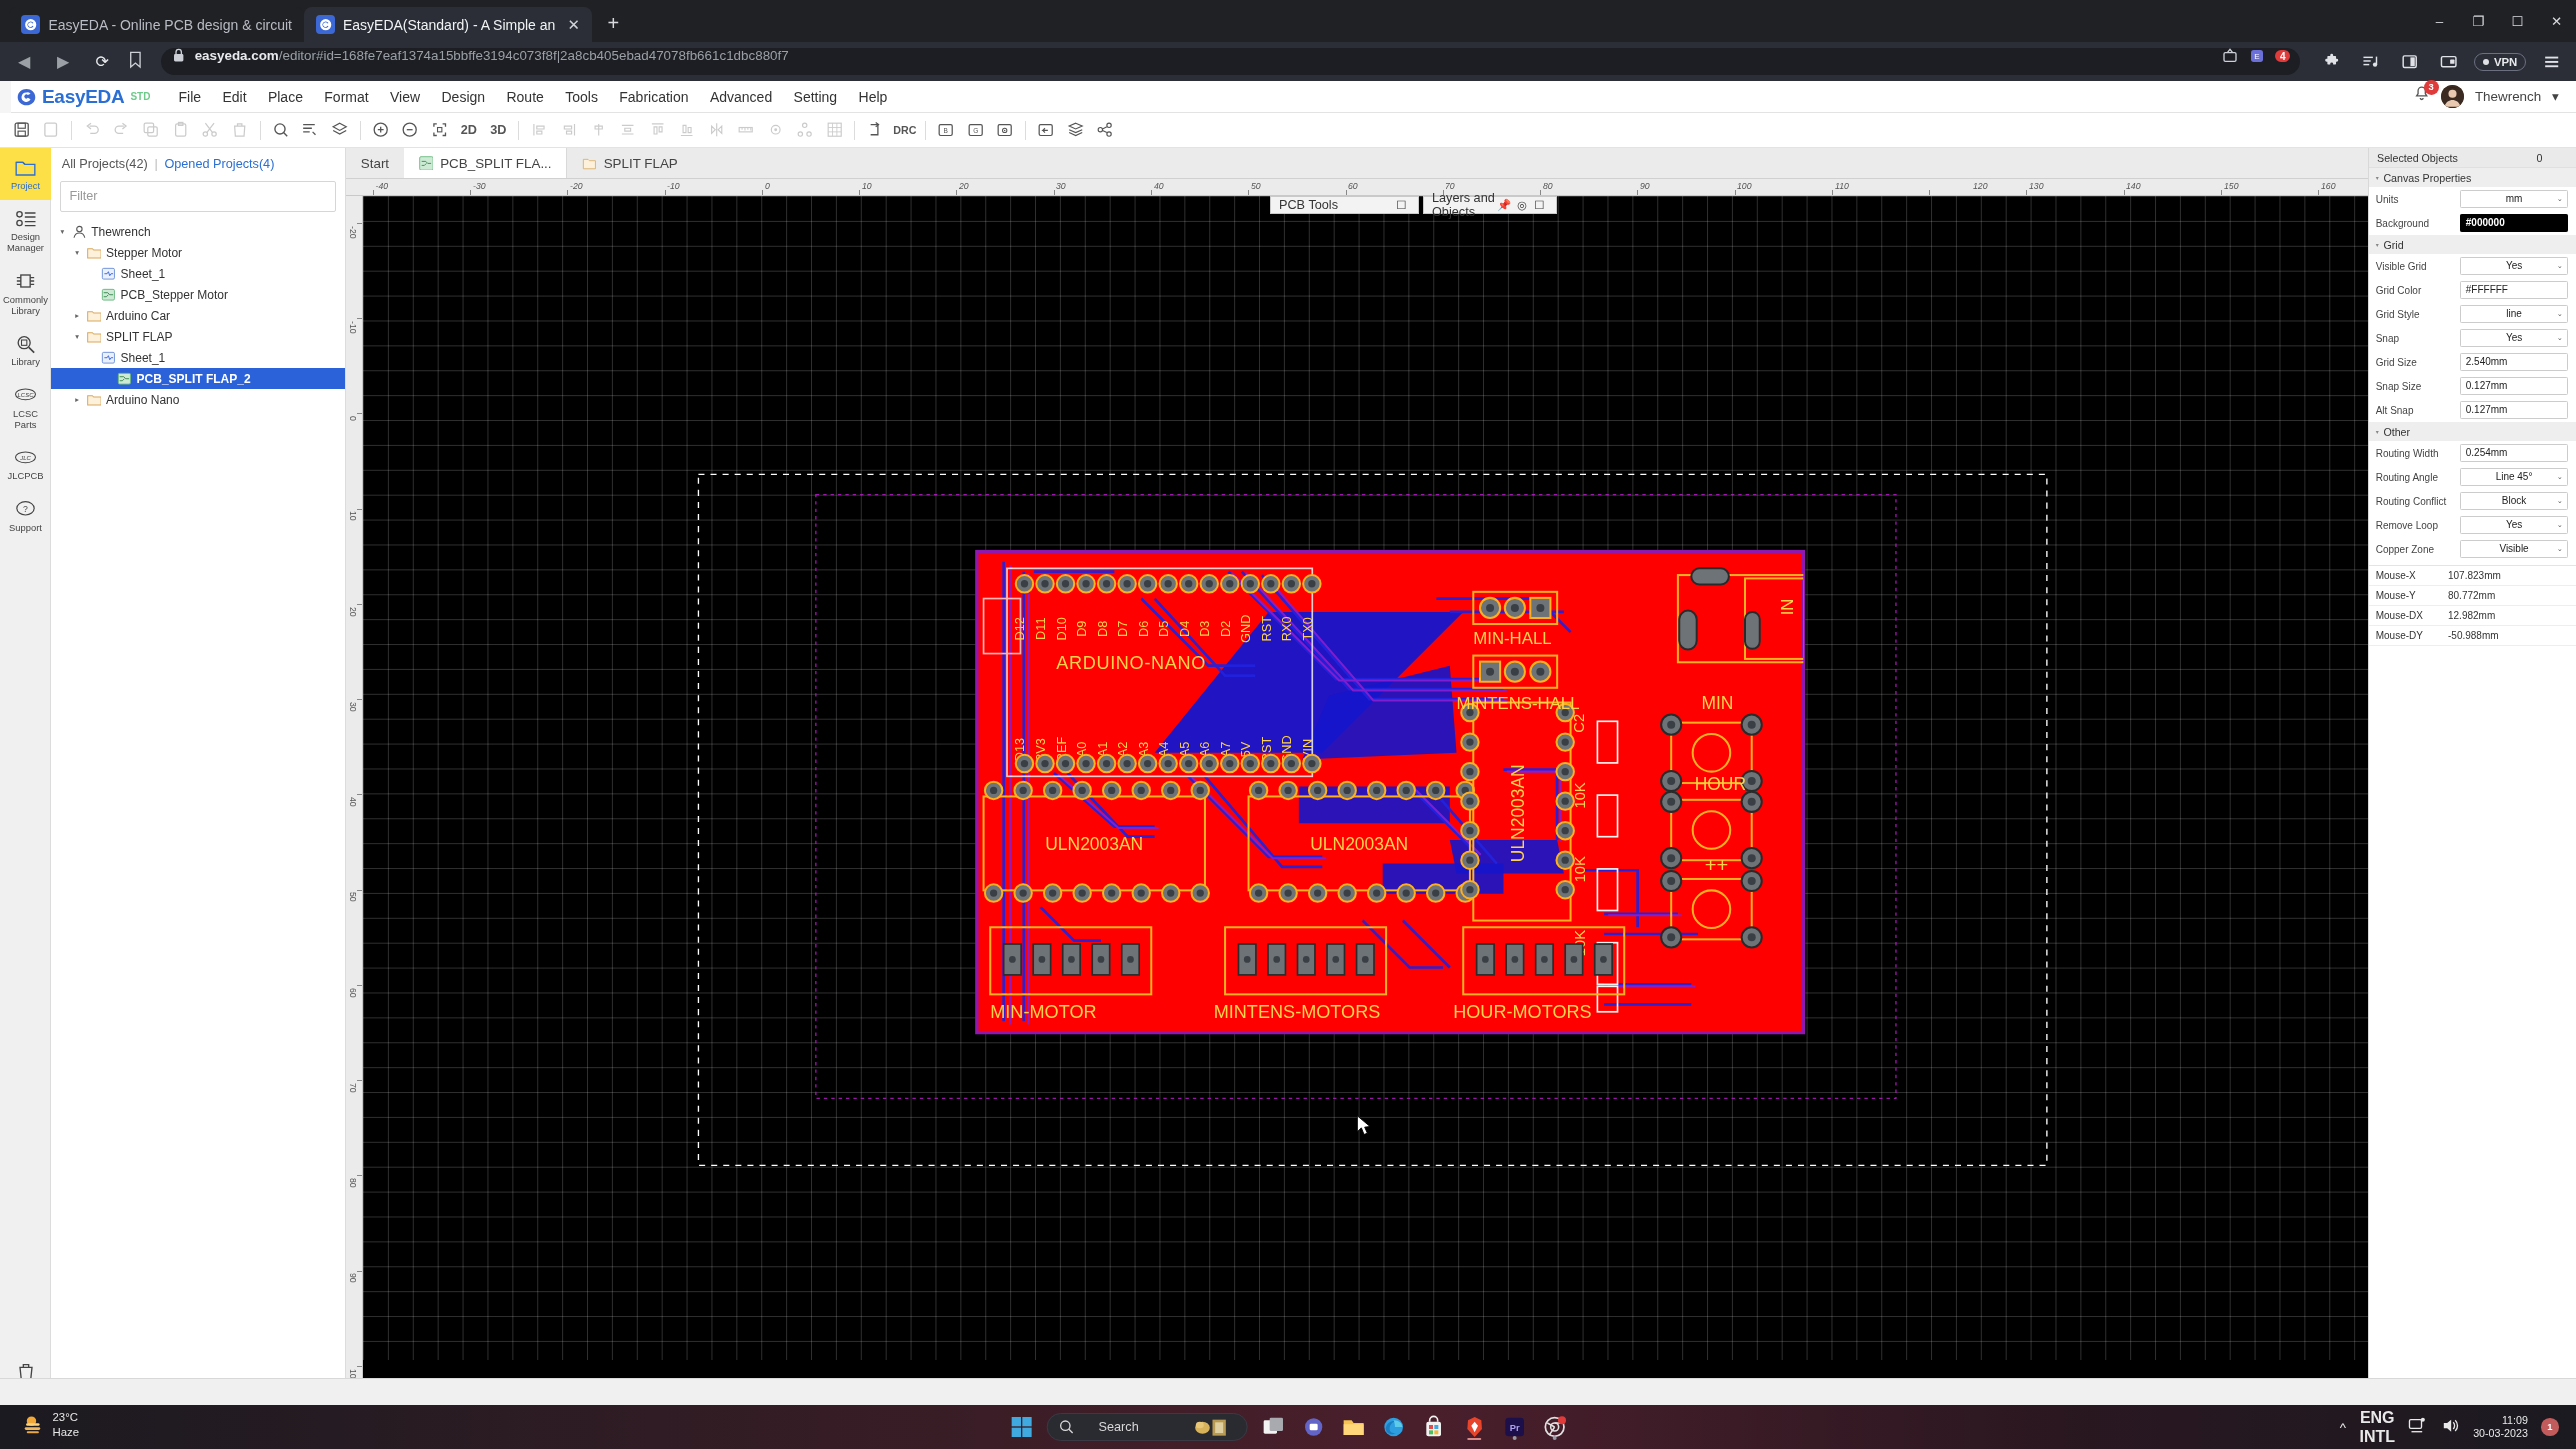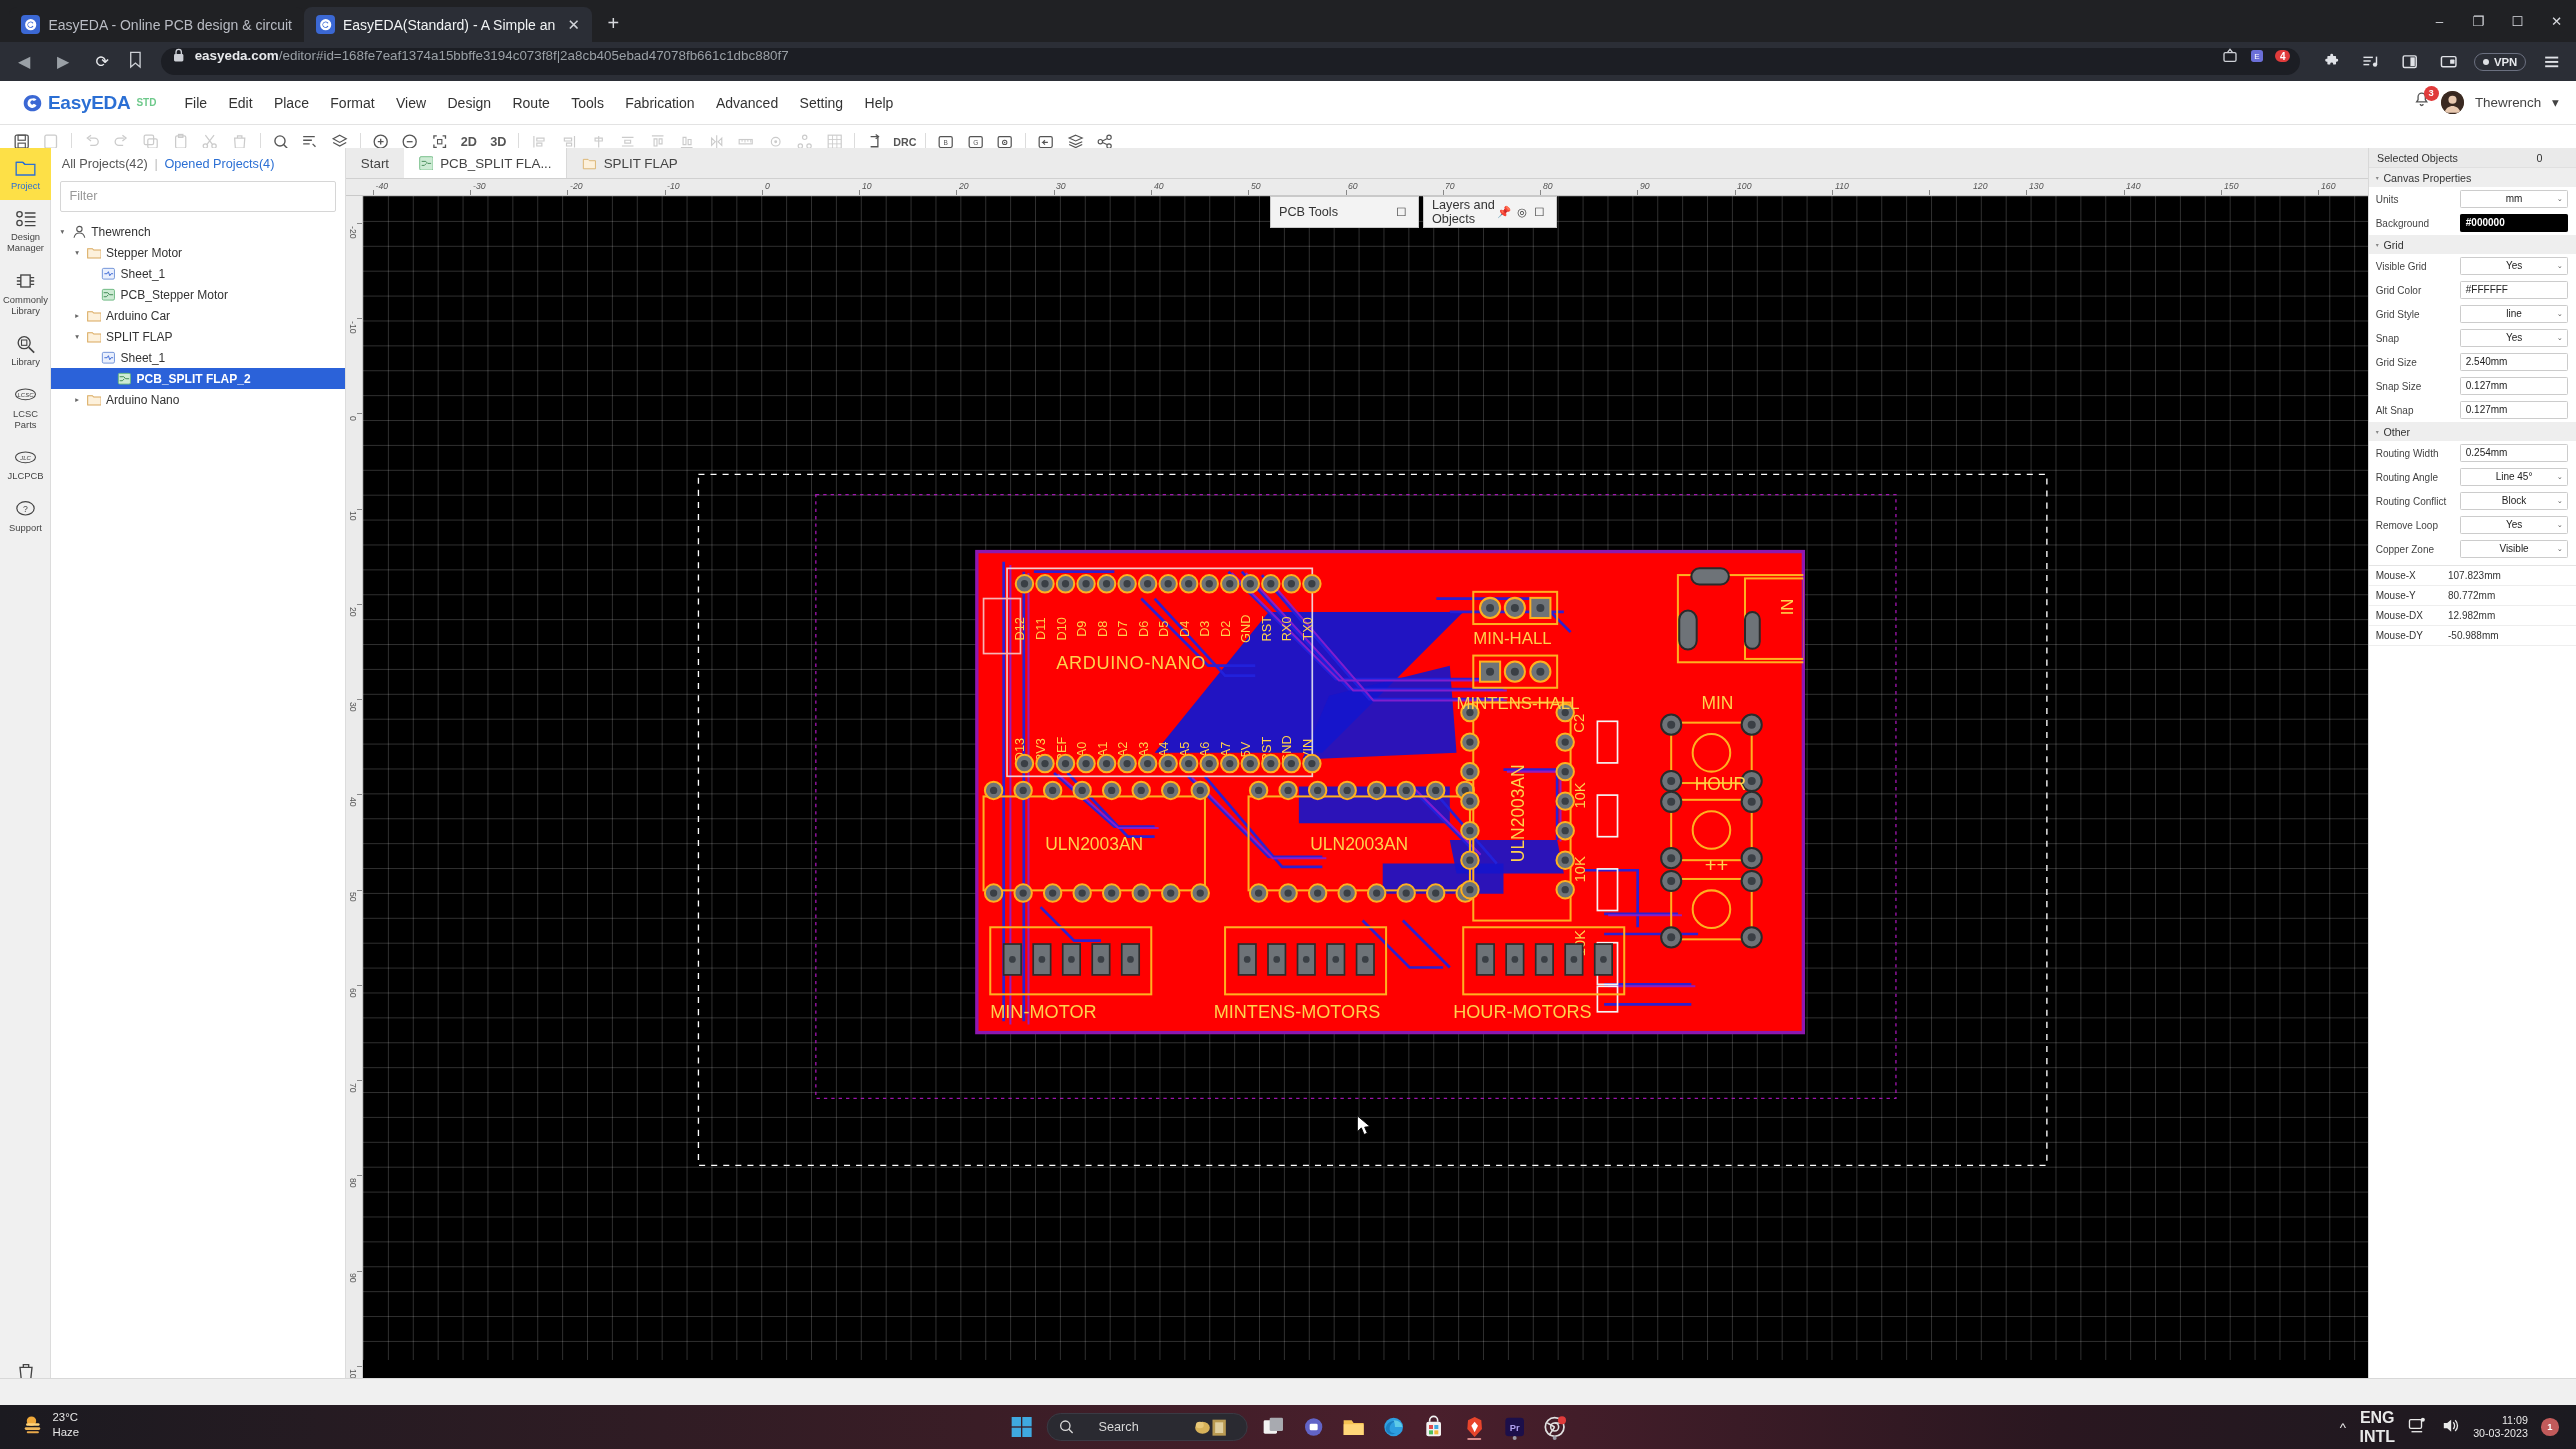--- a/index.html
+++ b/index.html
@@ -36,22 +36,22 @@
   .chip { display:flex; align-items:center; gap:4px; font-size:12px; color:#e8eaed; }
   .badge-red { background:#e03b3b; color:#fff; border-radius:6.7px; font-size:10px;
                padding:0.7px 4.7px; font-weight:700; }
   .vpnpill { border:1px solid #6b7080; border-radius:10.7px; padding:2px 8px; font-size:11.4px;
              color:#e8eaed; display:flex; align-items:center; gap:4.7px; font-weight:700;}
   .vpnpill i { width:6px; height:6px; border-radius:50%; background:#dfe1e5; display:block; }
   .bookmark-ic { color:#cdd0d6; font-size:14.8px; }
 
   
   .app { position:absolute; left:0; top:81px; width:2576px; height:1325px; background:#f5f5f5; }
-  .menubar { height:44px; background:#fff; border-bottom:0.7px solid #e3e3e3;
-             display:flex; align-items:center; padding-left:21px; gap:0; }
+  .menubar { height:32px; background:#fff; border-bottom:0.7px solid #e3e3e3;
+             display:flex; align-items:center; padding-left:4px; gap:0;margin-left:11px; }
   .logo { display:flex; align-items:center; gap:4px; margin-right:17.4px;}
   .logo .lmark { width:23px; height:20px; }
   .logo .ltext { font-size:19px; font-weight:700; color:#2b6fd4; letter-spacing:-0.3px;}
   .logo .lstd { font-size:10px; color:#6ec98b; font-weight:700; margin-left:2px; }
   .menubar .mi { font-size:14px; color:#333; padding:0 10.7px; height:32px; line-height:32px; }
   .userwrap { margin-left:auto; display:flex; align-items:center; gap:10.7px; padding-right:17.4px; }
   .bell { position:relative; font-size:17.4px; color:#555; }
   .bell .bb { position:absolute; top:-5.4px; right:-8px; background:#e03b3b; color:#fff;
               border-radius:50%; font-size:9.4px; width:14.8px; height:14.8px; line-height:14.8px;
               text-align:center; font-weight:700; }
@@ -111,21 +111,21 @@
             border-bottom:0.7px solid #c9c9c9;font-style:italic; }
   .hruler .tick { position:absolute; bottom:0; width:0.7px; height:5.4px; background:#888; }
   .hruler .lbl { position:absolute; top:2px; font-size:8.7px; color:#555; }
   .vruler { position:absolute; left:0; top:17.4px; bottom:0; width:17.4px; background:#ebebeb;
             border-right:0.7px solid #c9c9c9; }
   .vruler .tick { position:absolute; right:0; height:0.7px; width:5.4px; background:#888; }
   .vruler .lbl { position:absolute; left:2px; font-size:8.7px; color:#555;
                  writing-mode:vertical-rl; }
   .board-area { position:absolute; left:17.4px; top:17.4px; right:0; bottom:0; background:#000; }
 
-  .floatpanel { position:absolute; height:32px; background:#f3f3f3; border:0.7px solid #c9c9c9;
+  .floatpanel { position:absolute; height:18px; background:#f3f3f3; border:0.7px solid #c9c9c9;
                 display:flex; align-items:center; padding:0 8px; font-size:12.7px; color:#333; }
   .floatpanel .ttl { flex:1; }
   .floatpanel .pic { width:17.4px; height:17.4px; display:flex; align-items:center;
                      justify-content:center; color:#333; font-size:11.4px; }
 
   
   .rightpanel { position:absolute; right:0; top:67px; width:208px; height:1258px;
                 background:#fff; border-left:0.7px solid #d8d8d8; font-size:10.7px; }
   .rp-head { height:20px; background:#eaeaea; display:flex; align-items:center;
              padding:0 8px; gap:6.7px; color:#333; border-bottom:0.7px solid #e0e0e0;}

